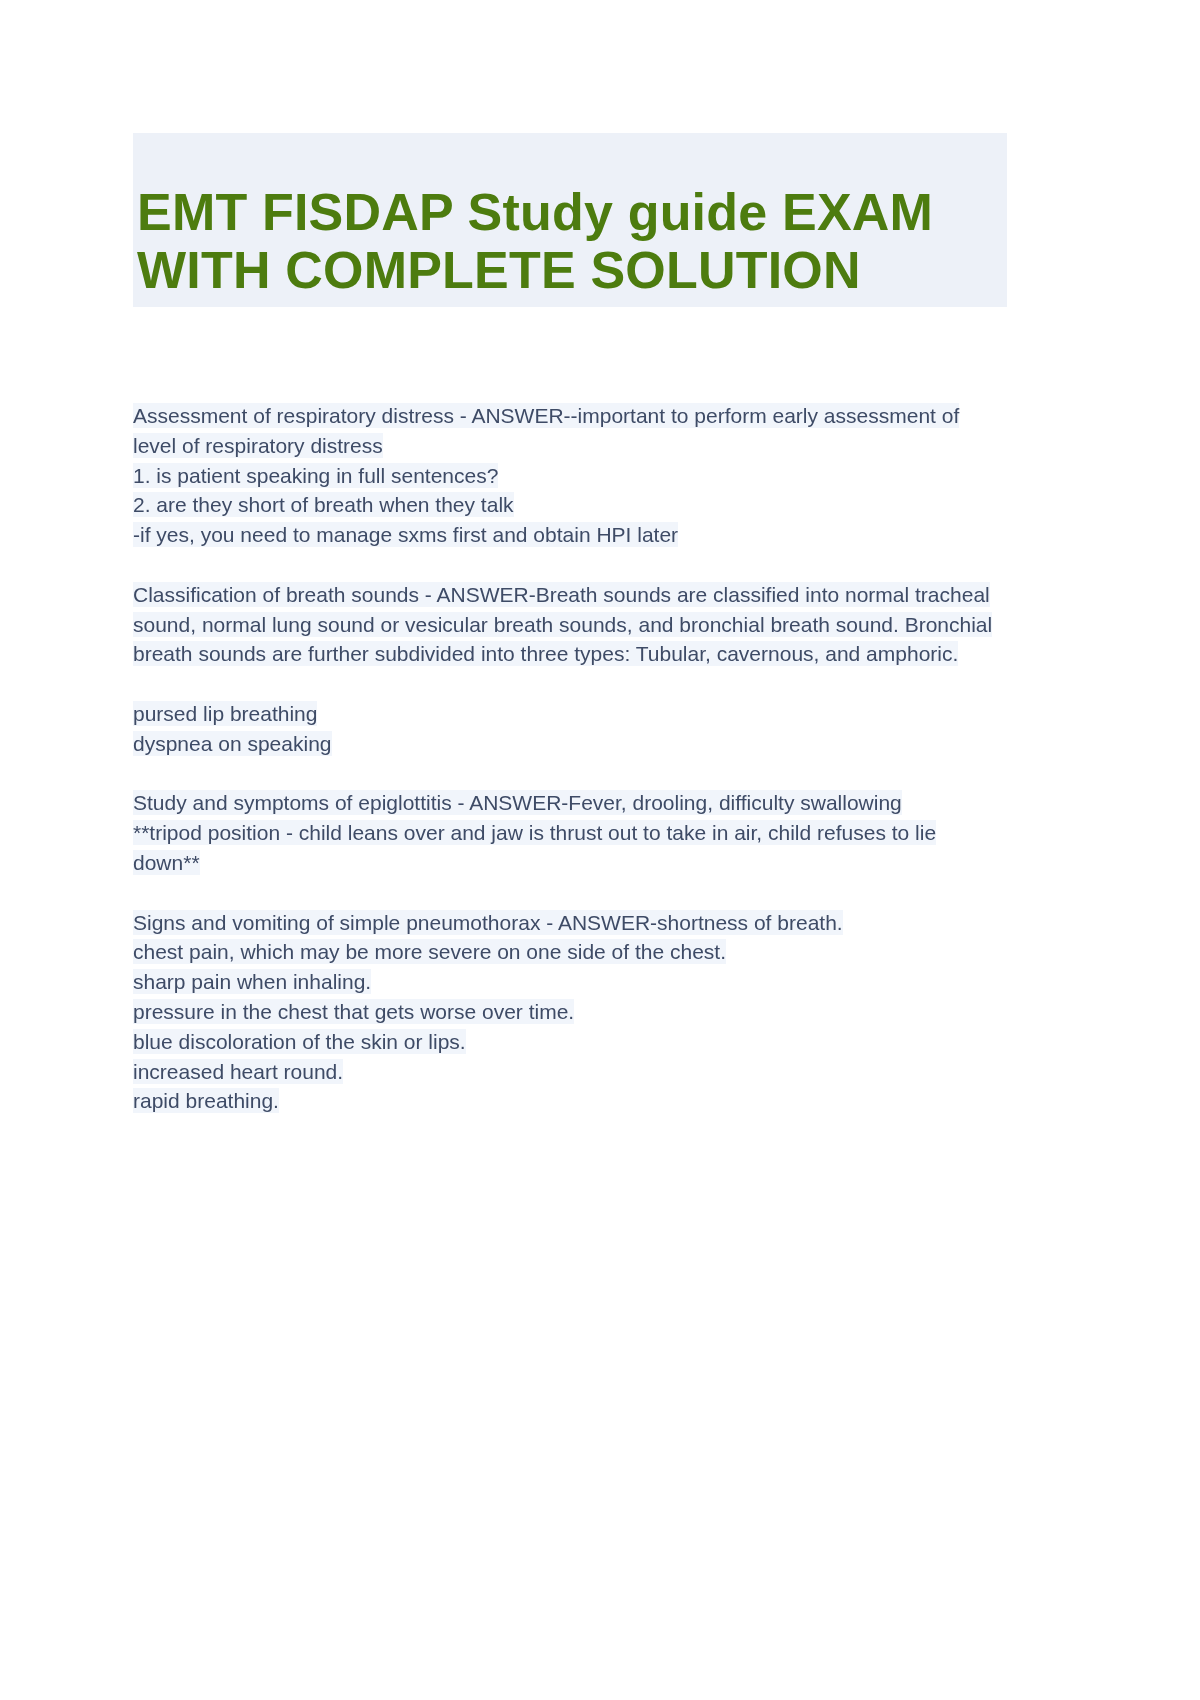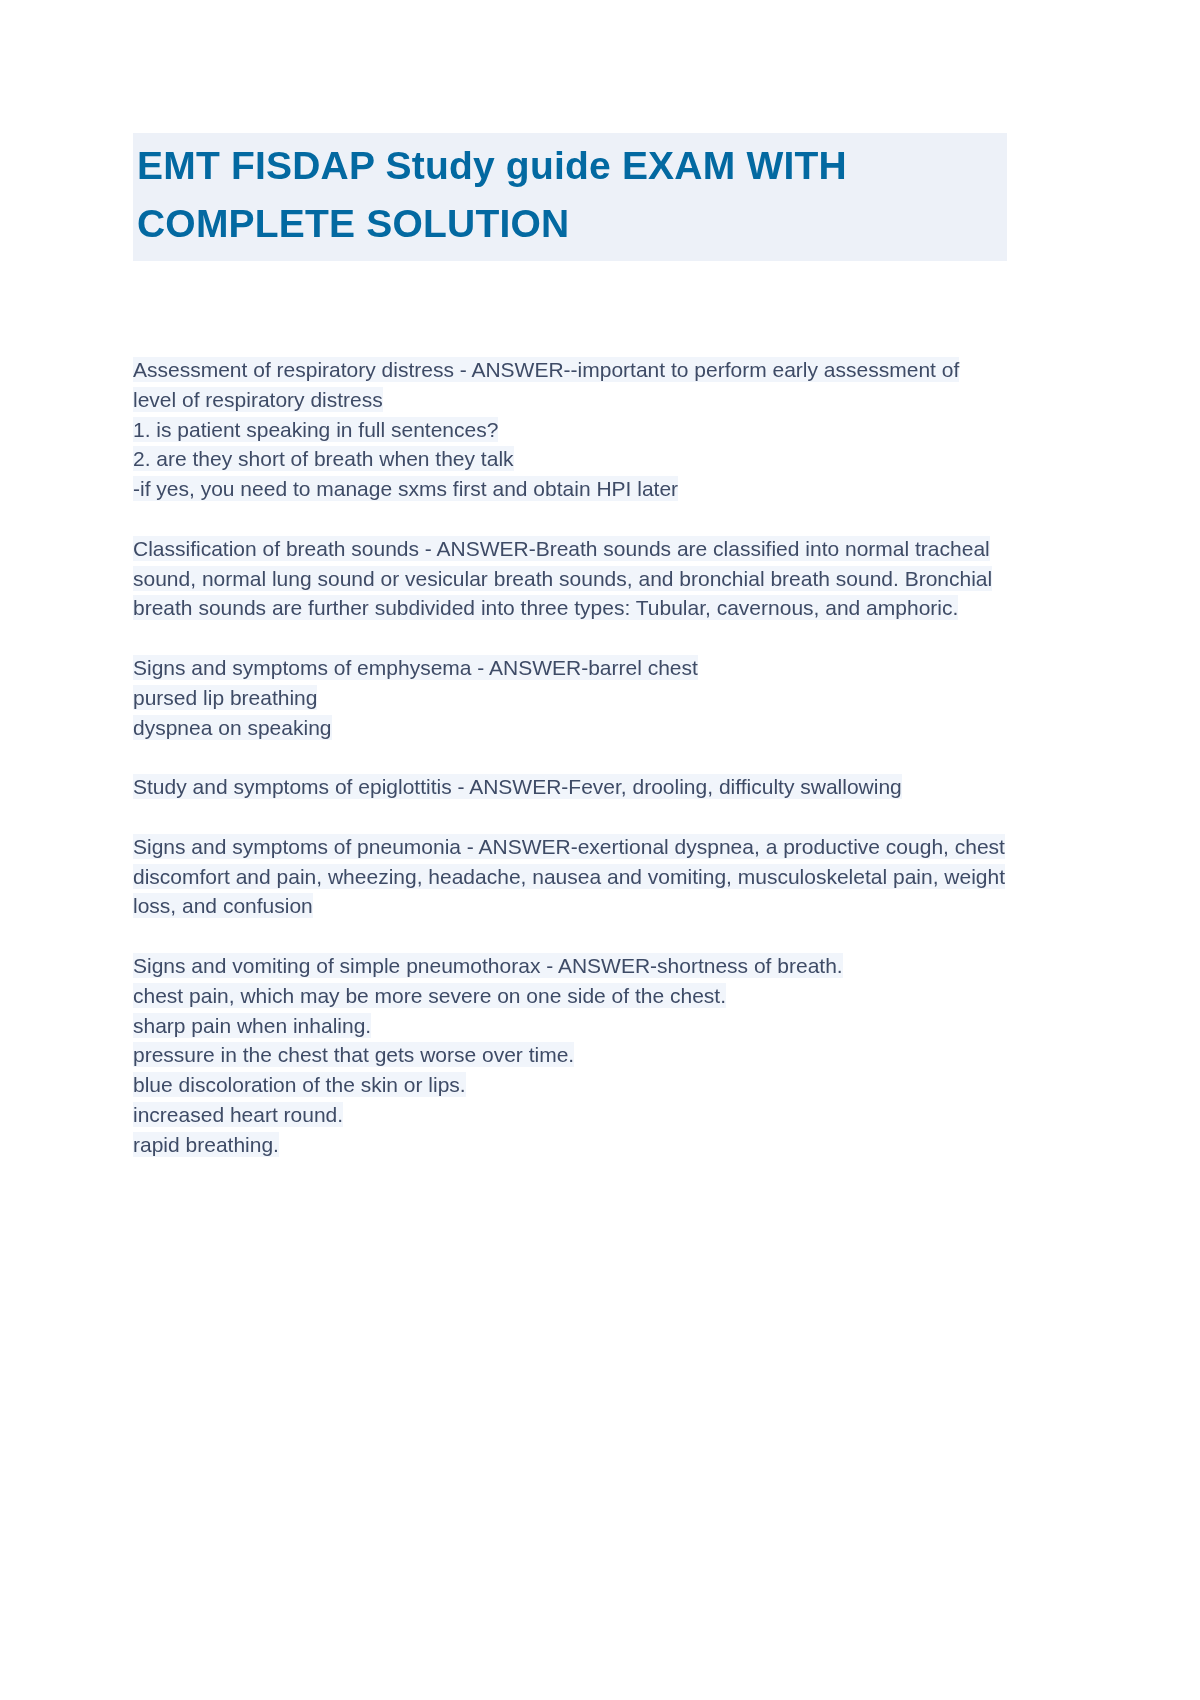--- a/index.html
+++ b/index.html
@@ -20,25 +20,26 @@
   .content {
     margin-left: 133px;
     width: 874px;
   }
   .title-block {
     margin-top: 133px;
     background: #edf1f8;
     padding: 4px 0 8px 4px;
   }
   .title-block h1 {
-    font-size: 39px;
+    font-size: 52px;
     line-height: 58px;
     font-weight: bold;
-    color: #0369a1;
+    color: #4d7c0f;
     letter-spacing: 0.2px;
+    margin-top: 46px;
   }
   .doc-body {
     margin-top: 94px;
     font-size: 21px;
     line-height: 29.8px;
     color: #3e4b66;
   }
   .para {
     margin-bottom: 29.8px;
   }
@@ -69,32 +70,29 @@
         <div class="line"><span class="hl">1. is patient speaking in full sentences?</span></div>
         <div class="line"><span class="hl">2. are they short of breath when they talk</span></div>
         <div class="line"><span class="hl">-if yes, you need to manage sxms first and obtain HPI later</span></div>
       </div>
 
       <div class="para">
         <div class="line"><span class="hl">Classification of breath sounds - ANSWER-Breath sounds are classified into normal tracheal sound, normal lung sound or vesicular breath sounds, and bronchial breath sound. Bronchial breath sounds are further subdivided into three types: Tubular, cavernous, and amphoric.</span></div>
       </div>
 
       <div class="para">
-        <div class="line"><span class="hl">Signs and symptoms of emphysema - ANSWER-barrel chest</span></div>
         <div class="line"><span class="hl">pursed lip breathing</span></div>
         <div class="line"><span class="hl">dyspnea on speaking</span></div>
       </div>
 
       <div class="para">
         <div class="line"><span class="hl">Study and symptoms of epiglottitis - ANSWER-Fever, drooling, difficulty swallowing</span></div>
+        <div class="line"><span class="hl">**tripod position - child leans over and jaw is thrust out to take in air, child refuses to lie down**</span></div>
       </div>
 
-      <div class="para">
-        <div class="line"><span class="hl">Signs and symptoms of pneumonia - ANSWER-exertional dyspnea, a productive cough, chest discomfort and pain, wheezing, headache, nausea and vomiting, musculoskeletal pain, weight loss, and confusion</span></div>
-      </div>
 
       <div class="para">
         <div class="line"><span class="hl">Signs and vomiting of simple pneumothorax - ANSWER-shortness of breath.</span></div>
         <div class="line"><span class="hl">chest pain, which may be more severe on one side of the chest.</span></div>
         <div class="line"><span class="hl">sharp pain when inhaling.</span></div>
         <div class="line"><span class="hl">pressure in the chest that gets worse over time.</span></div>
         <div class="line"><span class="hl">blue discoloration of the skin or lips.</span></div>
         <div class="line"><span class="hl">increased heart round.</span></div>
         <div class="line"><span class="hl">rapid breathing.</span></div>
       </div>

